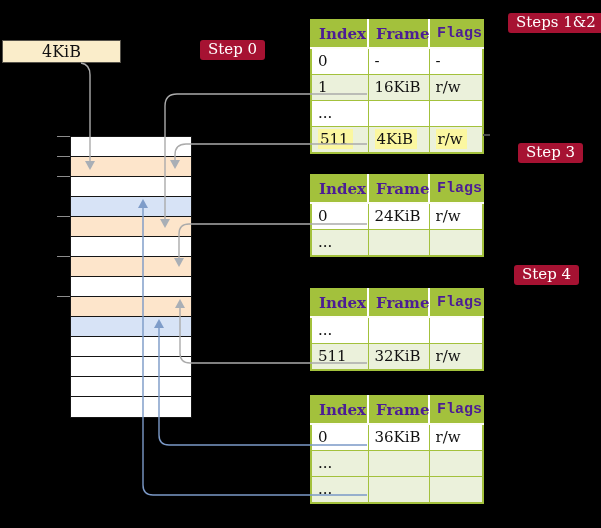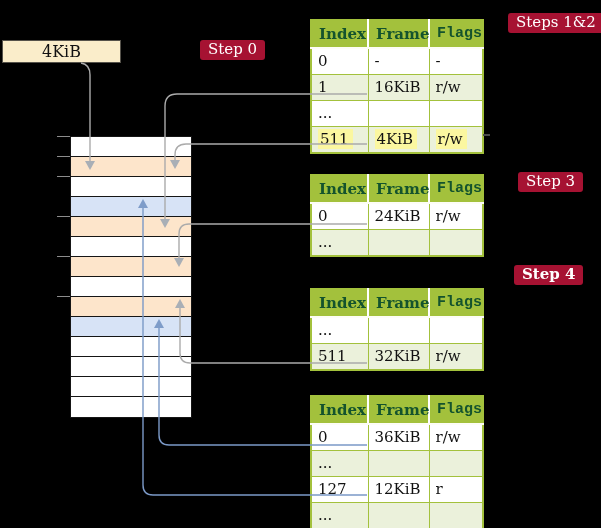--- a/index.html
+++ b/index.html
@@ -17,39 +17,39 @@
     background:var(--box-bg);border:1px solid #55524a;
     color:#111;font-size:16px;line-height:21px;text-align:center;
   }
   .badge{
     position:absolute;background:var(--badge-bg);color:var(--badge-text);
     font-size:15px;line-height:17px;padding:1px 8px 2px;border-radius:3px;
     white-space:nowrap;
   }
   #badge-step0{left:188px;top:40px;margin-left:12px;}
   #badge-steps12{left:508px;top:13px;}
-  #badge-step3{left:518px;top:172px;}
-  #badge-step4{left:514px;top:265px;font-weight:bold;}
+  #badge-step3{left:518px;top:143px;}
+  #badge-step4{left:514px;top:265px;}
   .memcol{
     position:absolute;left:70px;top:136px;width:120px;height:280px;
     border:1px solid #151515;background:#fff;z-index:1;
   }
   .mrow{width:100%;height:20px;box-sizing:border-box;border-bottom:1px solid #151515;}
   .mrow:last-child{border-bottom:none;}
   .mrow.white{background:#ffffff;}
   .mrow.peach{background:var(--peach);}
   .mrow.blue{background:var(--blue);}
   .ptable{
     position:absolute;left:310px;border-collapse:collapse;table-layout:fixed;
     width:172px;background:#fff;z-index:2;
     font-family:"DejaVu Serif", serif;font-size:15px;color:#111;
     border:2px solid var(--header-bg);
   }
   .ptable th{
-    background:var(--header-bg);color:#14532d;font-weight:bold;text-align:left;
+    background:var(--header-bg);color:#4c1d95;font-weight:bold;text-align:left;
     padding:3px 0 3px 7px;line-height:20px;border-right:2px solid #fff;
     border-bottom:2px solid #fdfdf6;
   }
   .ptable th:last-child{border-right:none;font-family:Liberation Mono, monospace;}
   .ptable td{
     border:1.5px solid var(--header-bg);padding:0 0 0 6px;height:25px;
     line-height:21px;background:#fff;overflow:hidden;white-space:nowrap;
   }
   .ptable tbody tr.shade td{background:var(--row-shade);}
   .hl{background:var(--hl);padding:1px 4px 1px 2px;}
@@ -189,25 +189,20 @@
   <tbody>
     <tr>
       <td>0</td>
       <td>36KiB</td>
       <td>r/w</td>
     </tr>
     <tr class="shade">
       <td>...</td>
       <td></td>
       <td></td>
-    </tr>
-    <tr>
-      <td>127</td>
-      <td>12KiB</td>
-      <td>r</td>
     </tr>
     <tr class="shade">
       <td>...</td>
       <td></td>
       <td></td>
     </tr>
   </tbody>
 </table>
 
 <svg id="overlay" width="601" height="528" viewBox="0 0 601 528">

